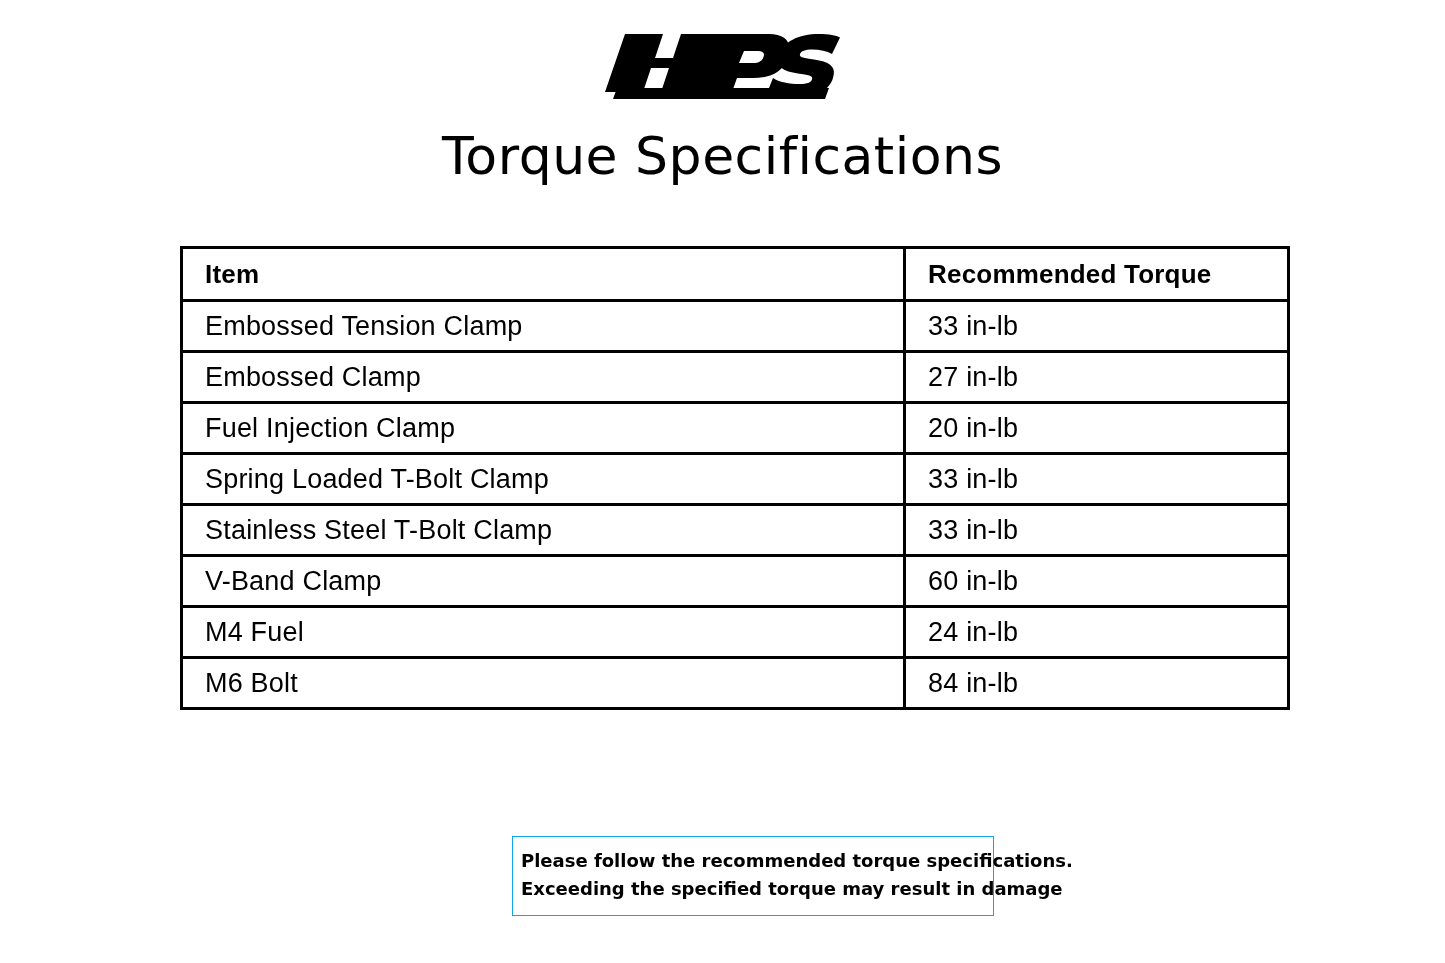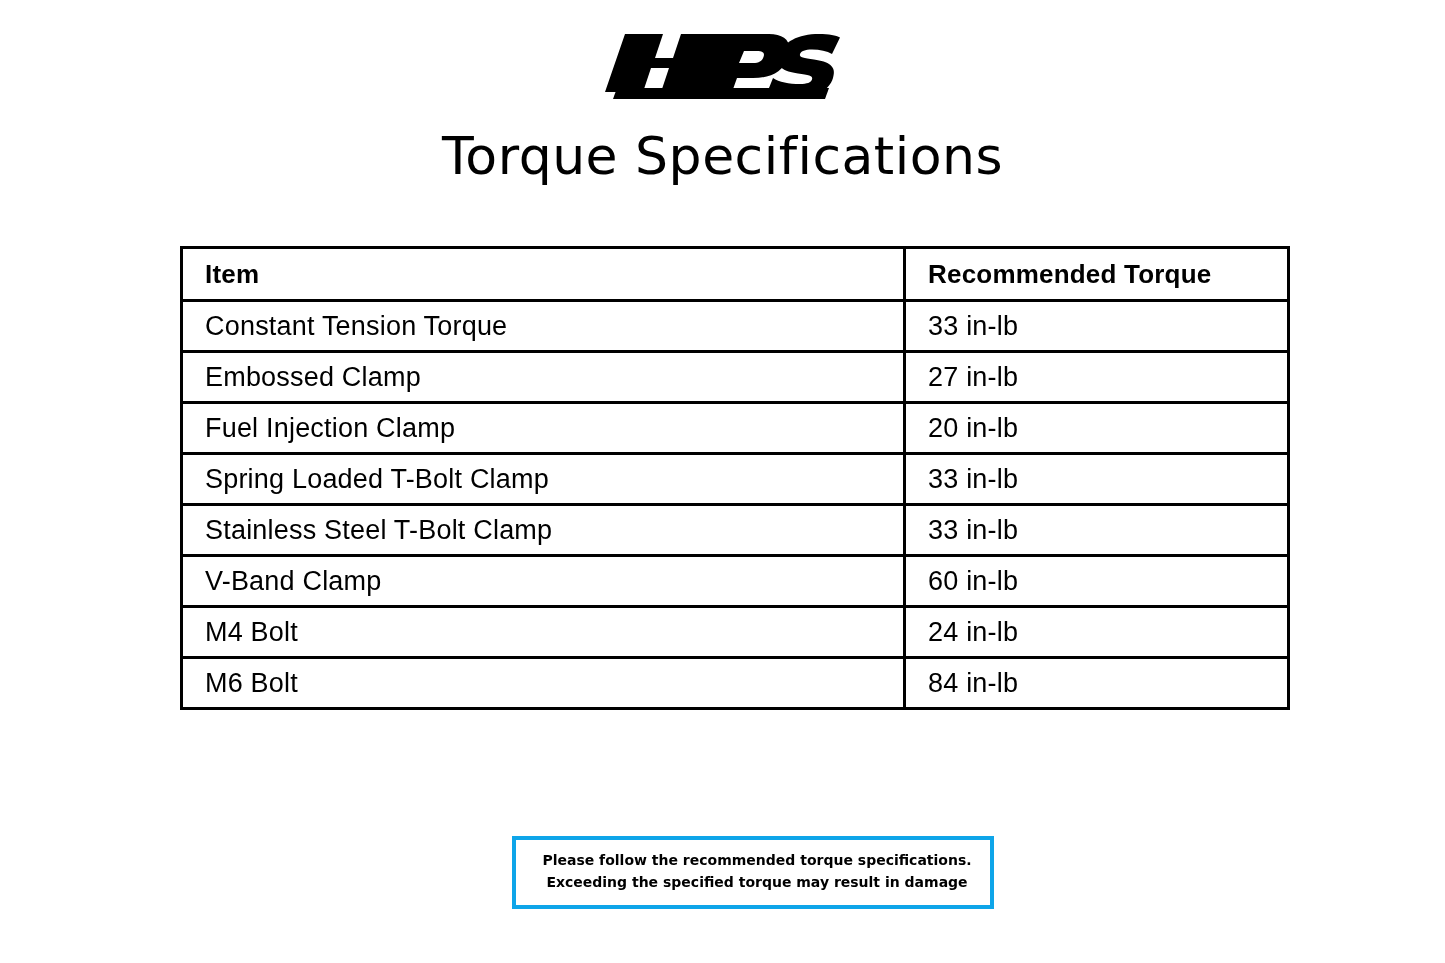--- a/index.html
+++ b/index.html
@@ -88,24 +88,24 @@
   table.spec col.c1 { width: 723px; }
   table.spec col.c2 { width: 384px; }
 
   
   .note-box {
     position: absolute;
     top: 836px;
     left: 512px;
     width: 482px;
     box-sizing: border-box;
-    border: 4px solid #0ea5e9;
+    border: 1px solid #0ea5e9;
     padding: 10px 0 12px 8px;
     text-align: center;
-    font-size: 14px;
+    font-size: 18px;
     line-height: 1.55;
     font-weight: 700;
     font-family: "DejaVu Sans", sans-serif;
   }
   .note-box .note-line {
     display: block;
     white-space: nowrap;
   }
 </style>
 </head>
@@ -139,21 +139,21 @@
         <col class="c2">
       </colgroup>
       <thead>
         <tr>
           <th>Item</th>
           <th>Recommended Torque</th>
         </tr>
       </thead>
       <tbody>
         <tr>
-          <td>Constant Tension Torque</td>
+          <td>Embossed Tension Clamp</td>
           <td>33 in-lb</td>
         </tr>
         <tr>
           <td>Embossed Clamp</td>
           <td>27 in-lb</td>
         </tr>
         <tr>
           <td>Fuel Injection Clamp</td>
           <td>20 in-lb</td>
         </tr>
@@ -163,21 +163,21 @@
         </tr>
         <tr>
           <td>Stainless Steel T-Bolt Clamp</td>
           <td>33 in-lb</td>
         </tr>
         <tr>
           <td>V-Band Clamp</td>
           <td>60 in-lb</td>
         </tr>
         <tr>
-          <td>M4 Bolt</td>
+          <td>M4 Fuel</td>
           <td>24 in-lb</td>
         </tr>
         <tr>
           <td>M6 Bolt</td>
           <td>84 in-lb</td>
         </tr>
       </tbody>
     </table>
   </div>
 

